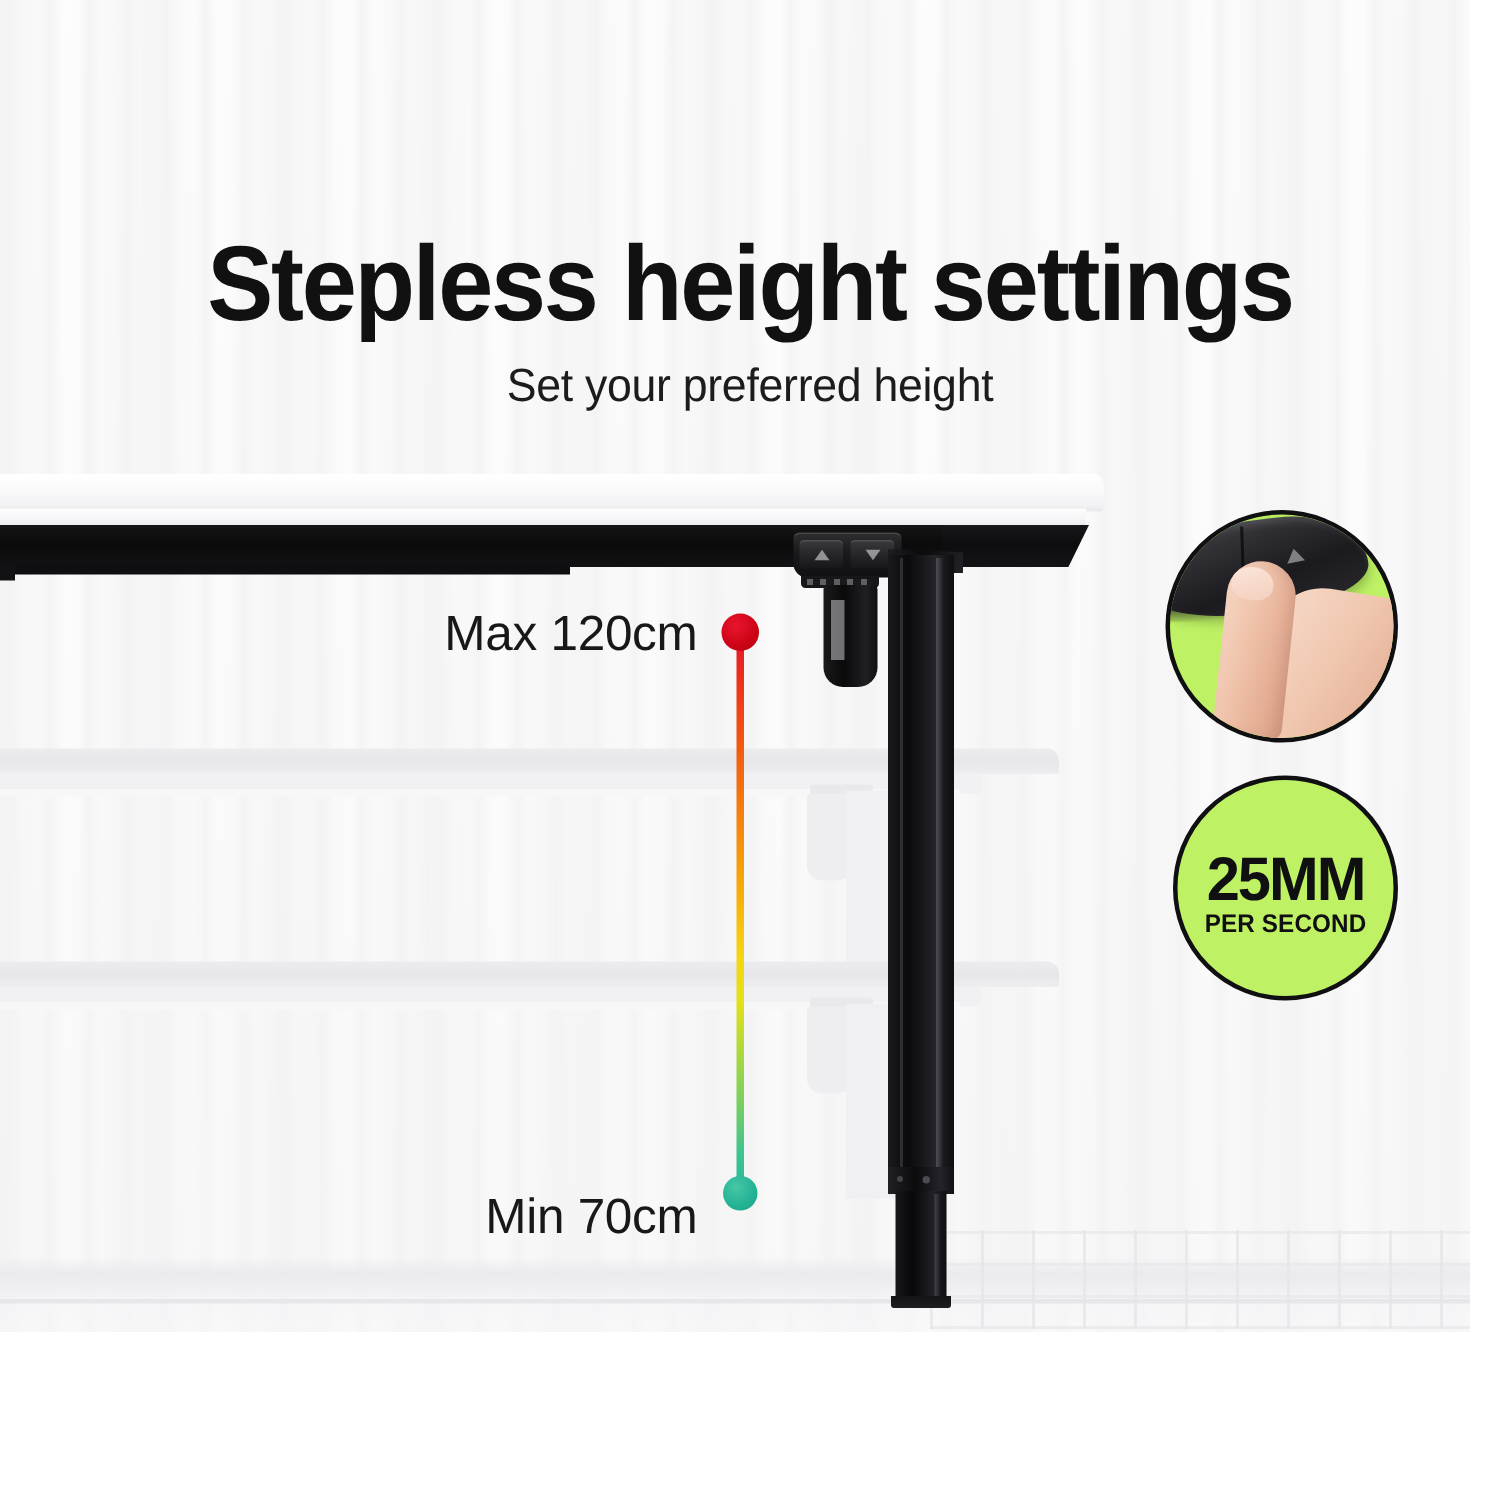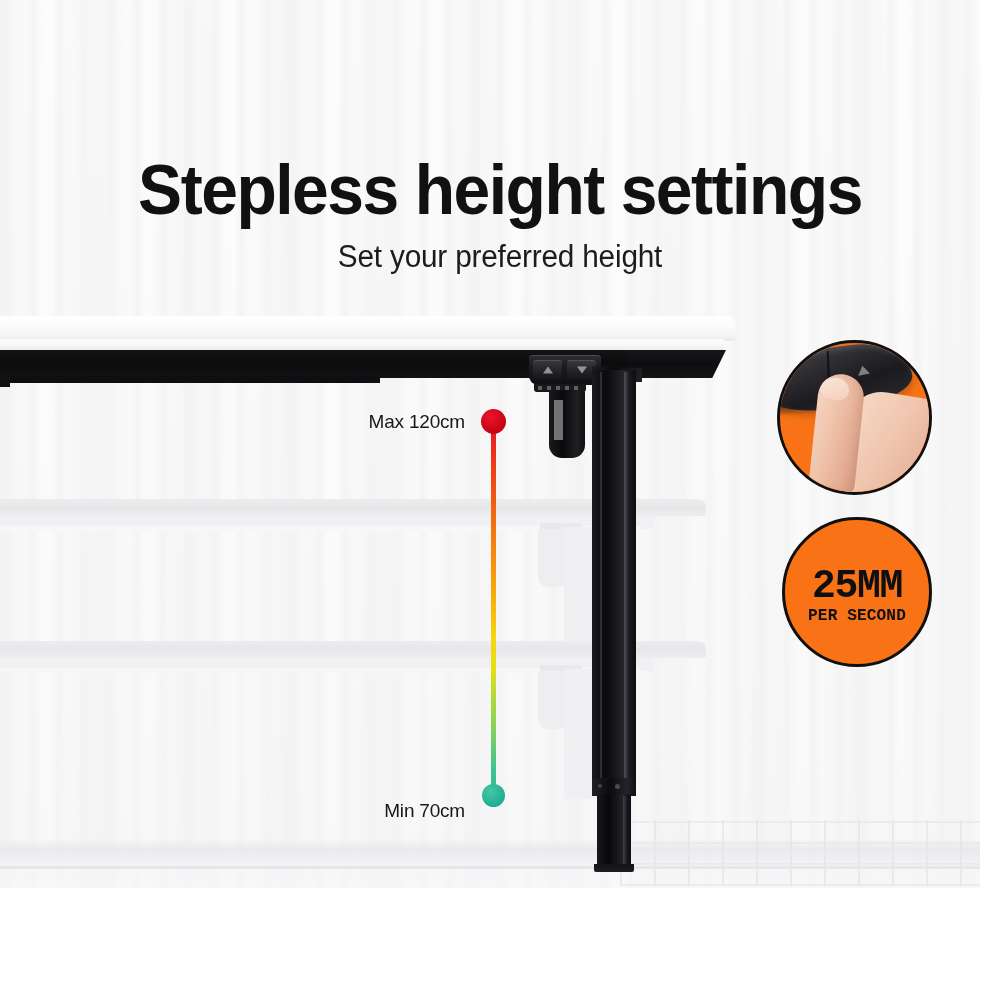--- a/index.html
+++ b/index.html
@@ -446,21 +446,21 @@
   #dot-min {
     left: 482px;
     top: 784px;
     width: 23px;
     height: 23px;
     background: radial-gradient(circle at 38% 32%, #46c7a5 0%, #24b395 58%, #1ba386 100%);
   }
   .measure-label {
     position: absolute;
     text-align: right;
-    font-size: 19px;
+    font-size: 33px;
     line-height: 28px;
     font-weight: 400;
     color: #18181a;
     letter-spacing: -0.2px;
     white-space: nowrap;
   }
   #label-max {
     left: 180px;
     top: 408px;
     width: 285px;
@@ -469,25 +469,24 @@
     left: 180px;
     top: 783px;
     width: 285px;
     margin-top: 14px;
   }
 
   
   .badge {
     position: absolute;
     border-radius: 50%;
-    background: #f97316;
+    background: #bef264;
     border: 3.5px solid #101012;
     box-sizing: border-box;
     overflow: hidden;
-    font-family: Liberation Mono, monospace;
   }
   #badge-press {
     left: 777px;
     top: 340px;
     width: 155px;
     height: 155px;
     border-width: 3px;
   }
   #badge-speed {
     left: 782px;

